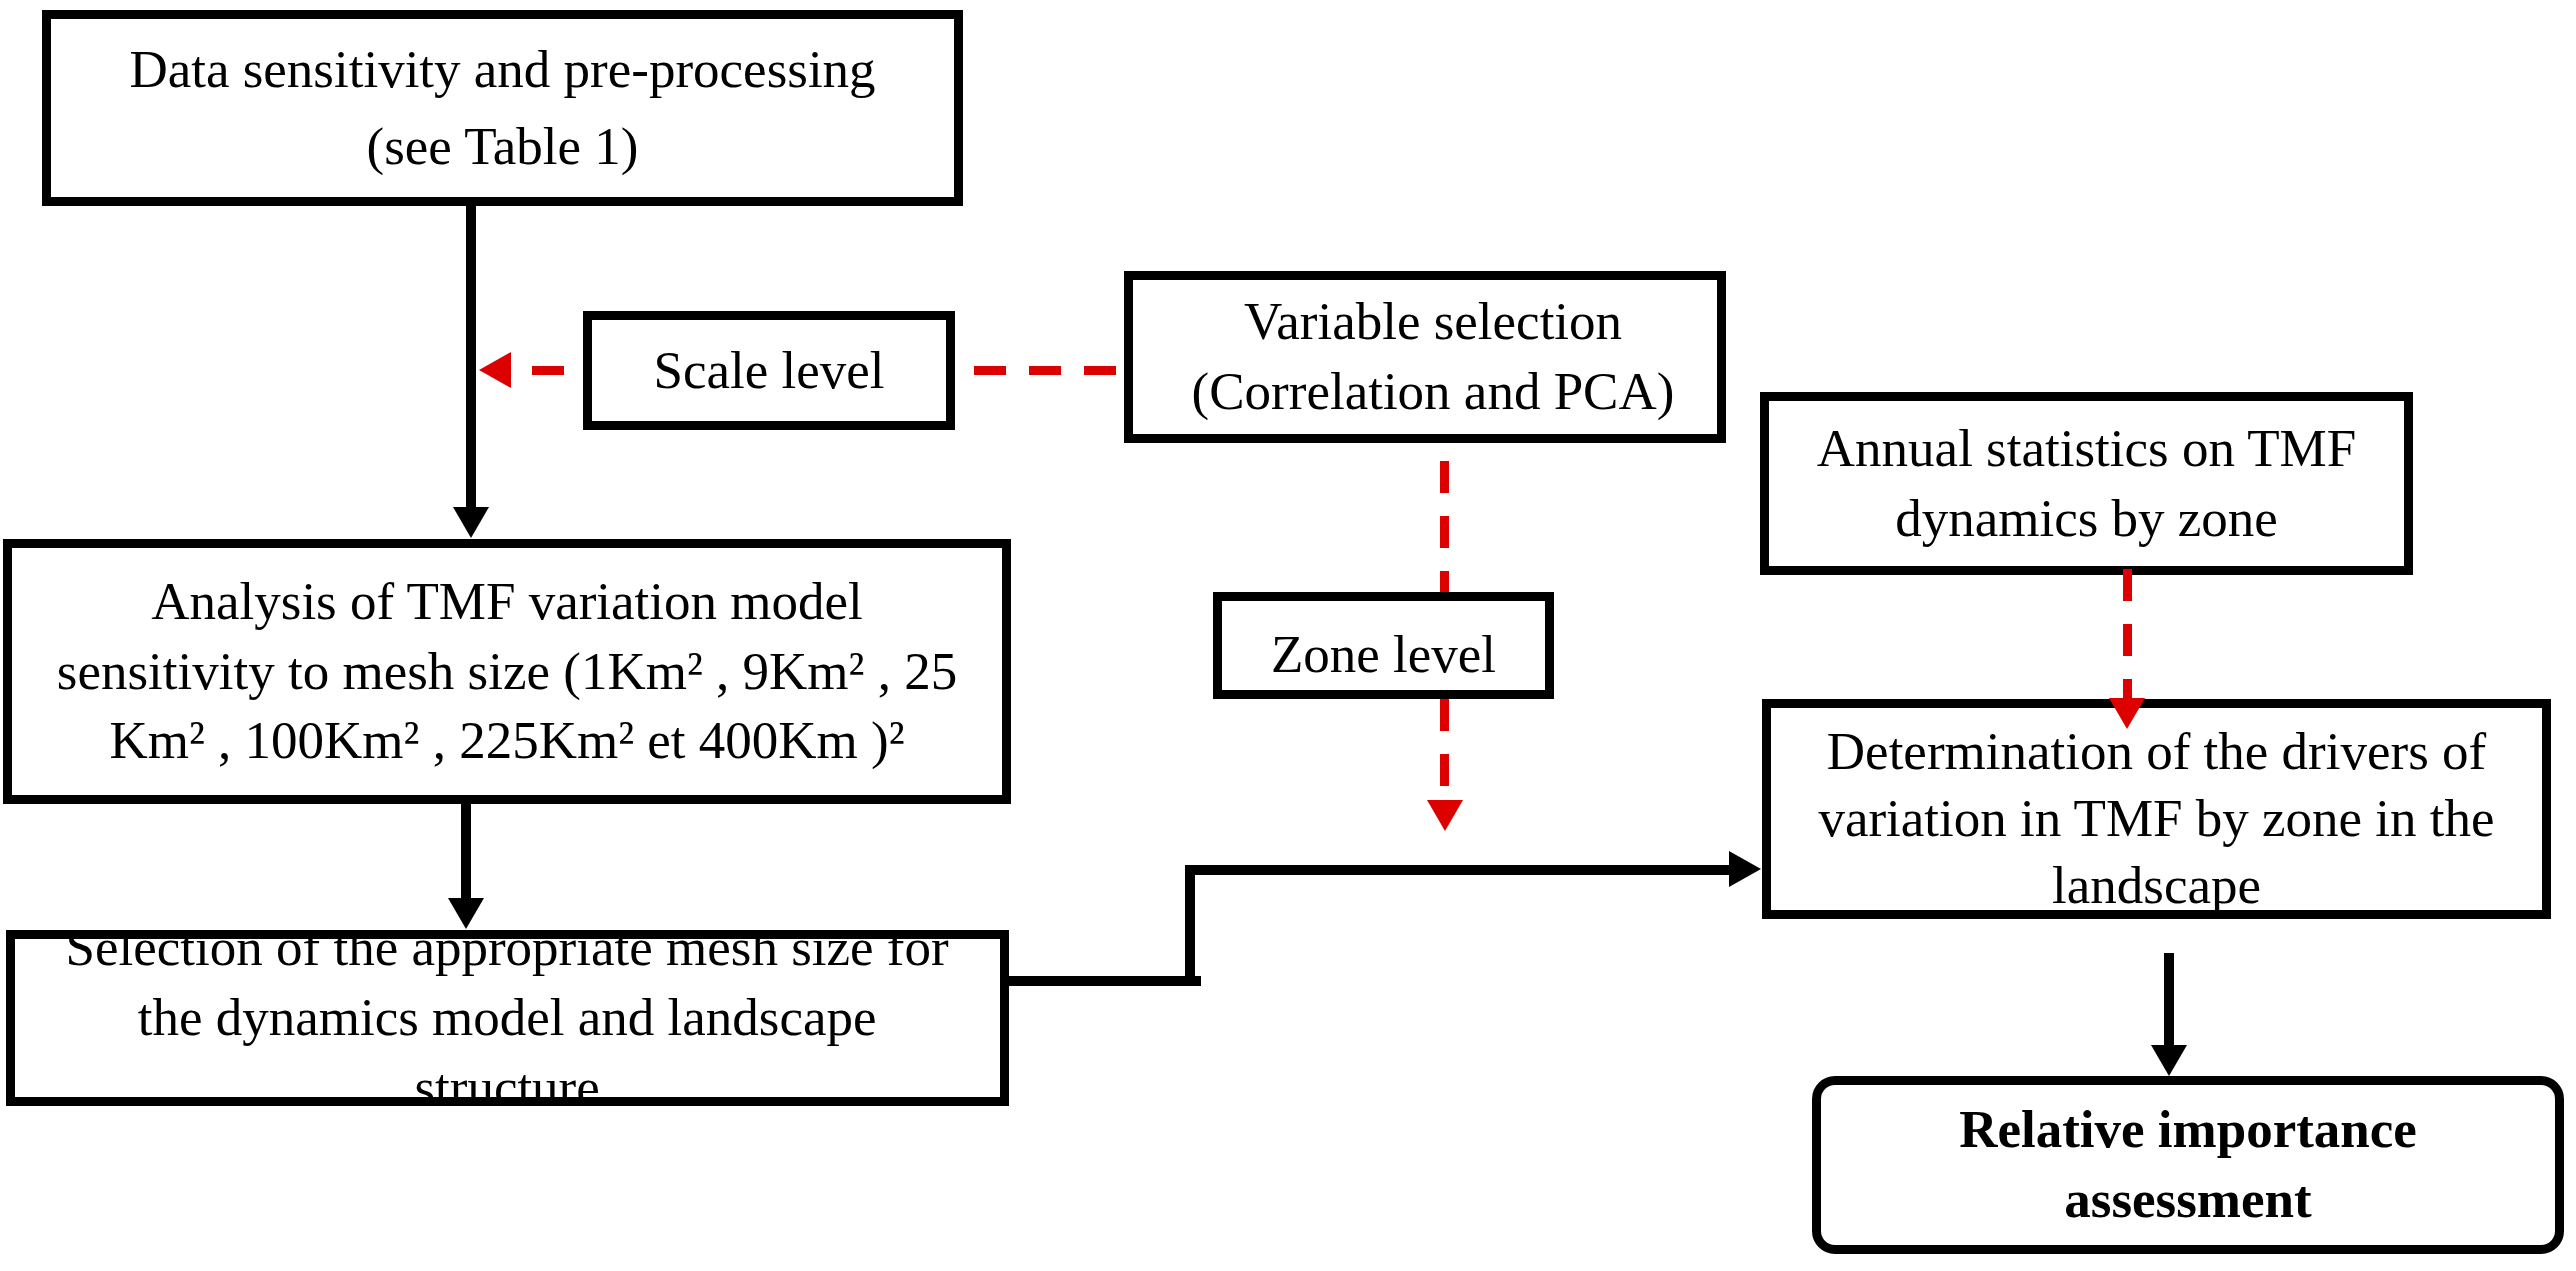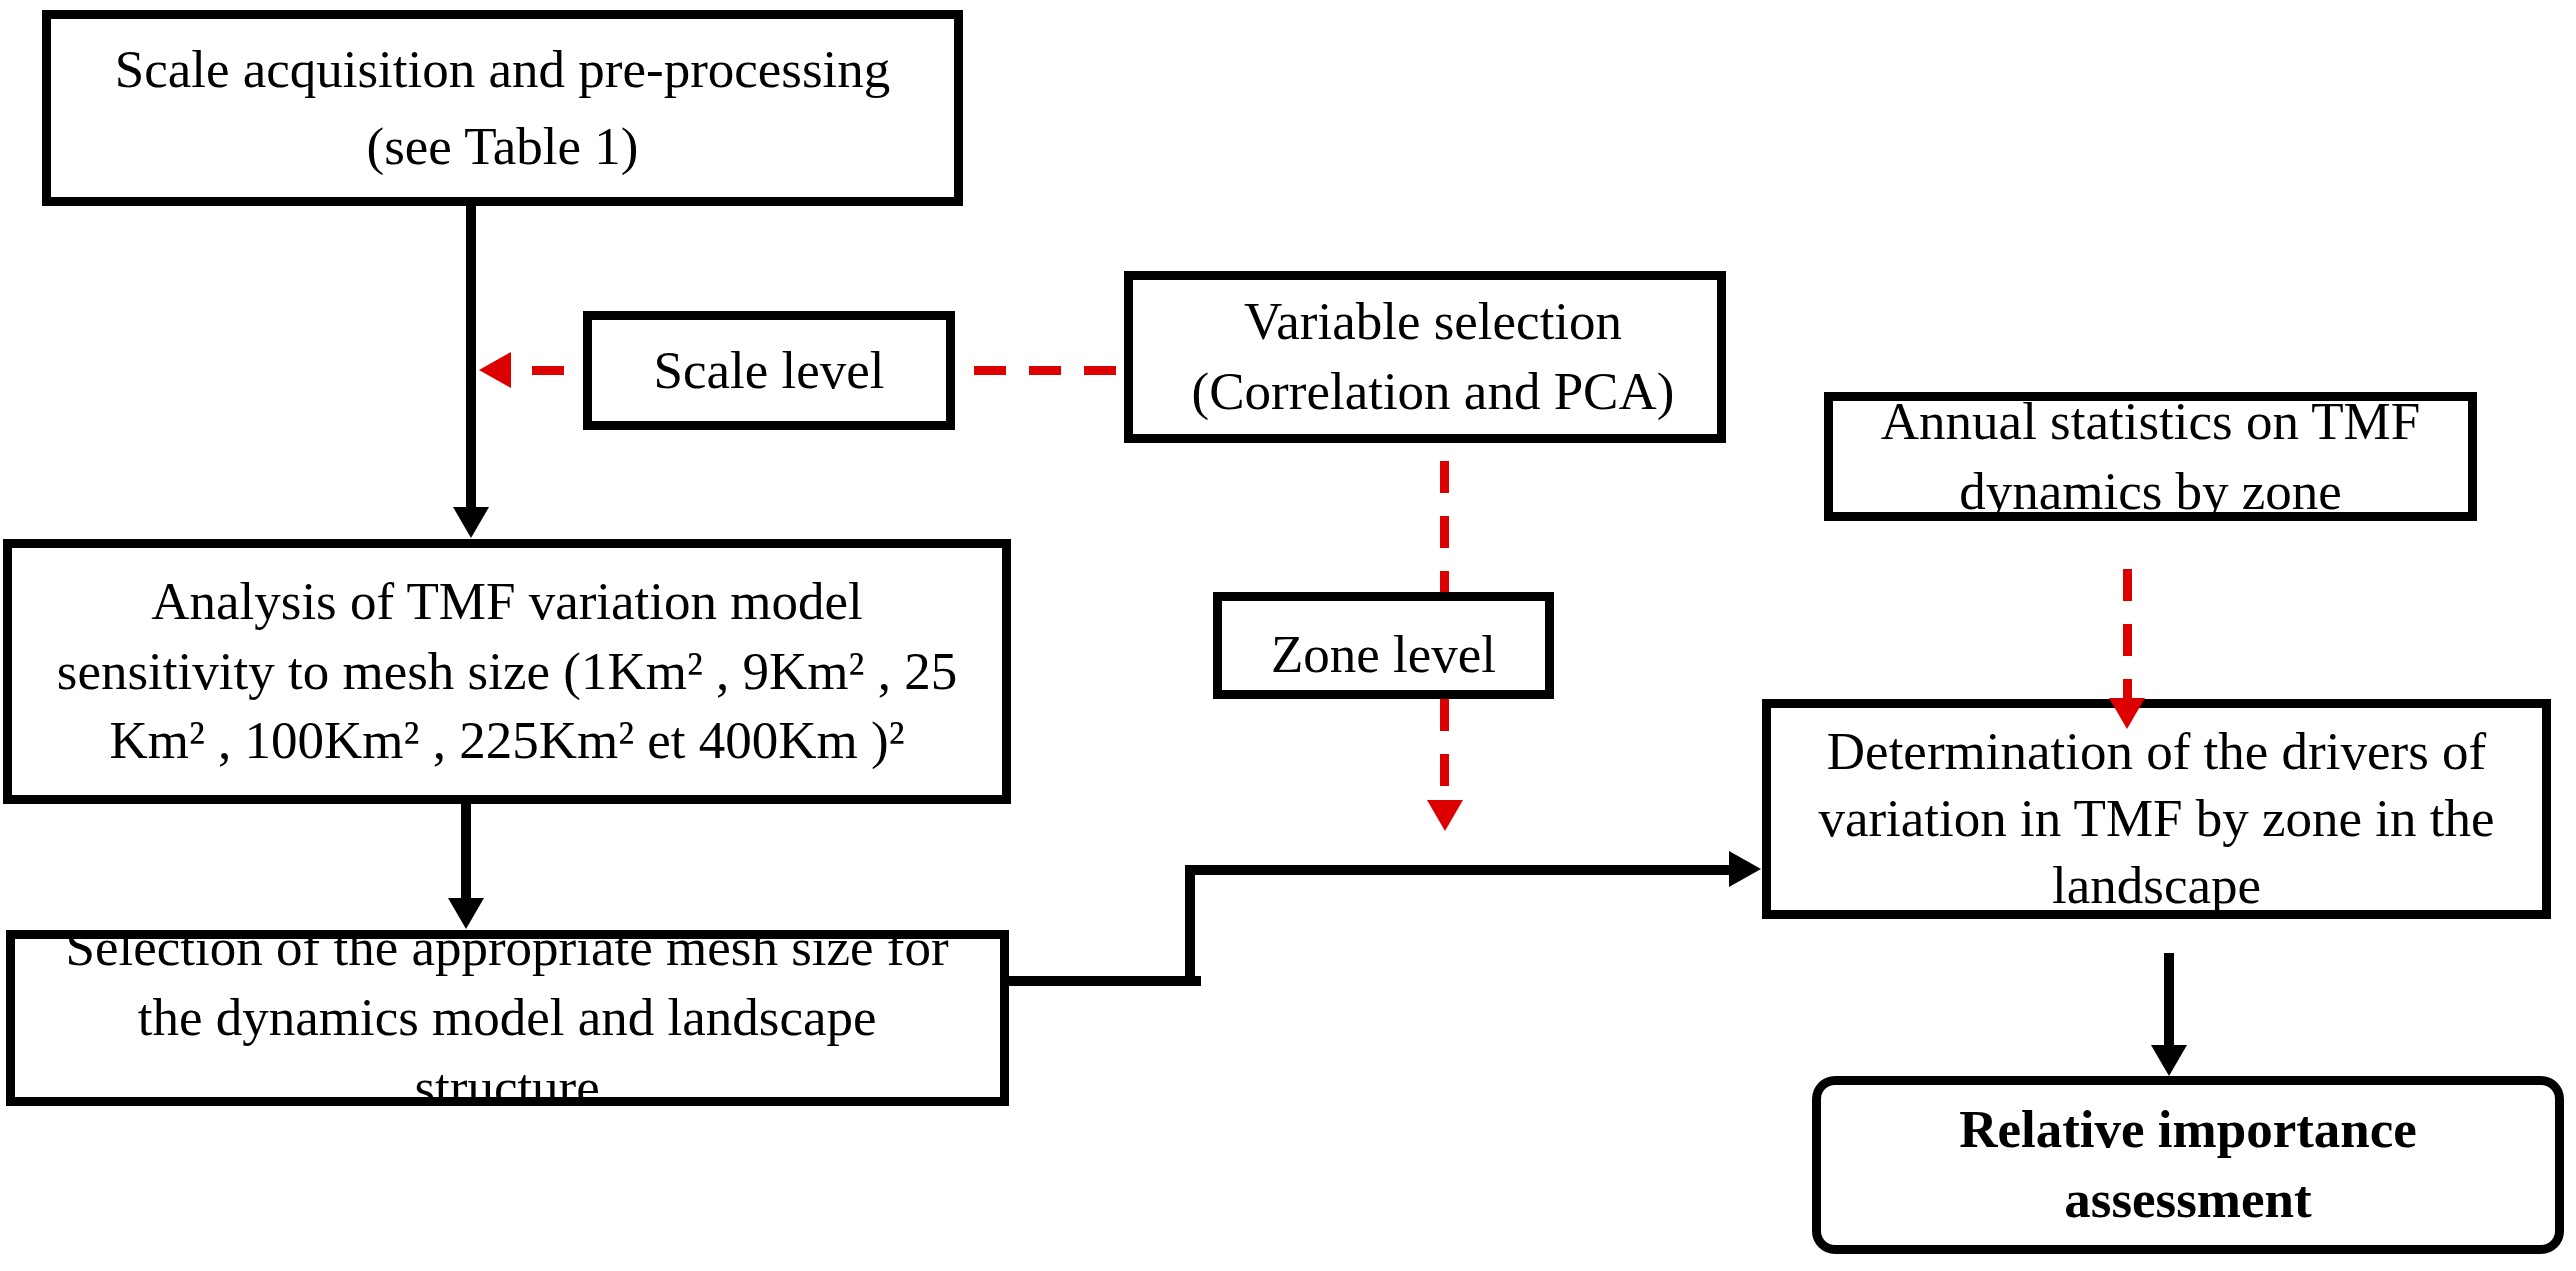--- a/index.html
+++ b/index.html
@@ -26,21 +26,21 @@
     text-align:center;
     font-size:53px;line-height:1.32;
     overflow:hidden;
   }
   .bline{white-space:nowrap;}
   .bold{font-weight:bold;border-radius:23px;}
   
   #box-data-acq      {left:42px;   top:9.8px;   width:921px; height:196px; line-height:1.45;}
   #box-scale         {left:583px;  top:311px;  width:372px;  height:119px;}
   #box-variable      {left:1124px; top:271px;  width:602px;  height:172px;padding-left:16px;}
-  #box-annual        {left:1824px; top:392px;  width:653px;  height:129px;}
+  #box-annual        {left:1760px; top:392px;  width:653px;  height:183px;}
   #box-analysis      {left:3px;   top:539px;  width:1008px; height:265px;}
   #box-zone          {left:1213px; top:592px;  width:341px;  height:107px;justify-content:flex-end;}
   #box-determination {left:1762px; top:699px; width:789px; height:220px;
                       justify-content:flex-start;padding-top:9.8px;line-height:1.27;}
   #box-selection     {left:5.6px;    top:930px; width:1003px; height:176px;}
   #box-relative      {left:1812px; top:1076px; width:752px; height:178px;}
 
   
   .line{position:absolute;background:var(--black);}
   #l-acq-v     {left:466px;  top:206px;  width:9.8px;  height:304px;}
@@ -77,21 +77,21 @@
   #h-scale{left:479px;  top:352px;}
   #h-zone {left:1427px; top:800px;}
   #h-ann  {left:2109px; top:698px;}
 </style>
 </head>
 <body>
 
 <div id="diagram">
 
   <div class="box" id="box-data-acq">
-    <div class="bline">Scale acquisition and pre-processing</div>
+    <div class="bline">Data sensitivity and pre-processing</div>
     <div class="bline">(see Table 1)</div>
   </div>
 
   <div class="box" id="box-scale">
     <div class="bline">Scale level</div>
   </div>
 
   <div class="box" id="box-variable">
     <div class="bline">Variable selection</div>
     <div class="bline">(Correlation and PCA)</div>

